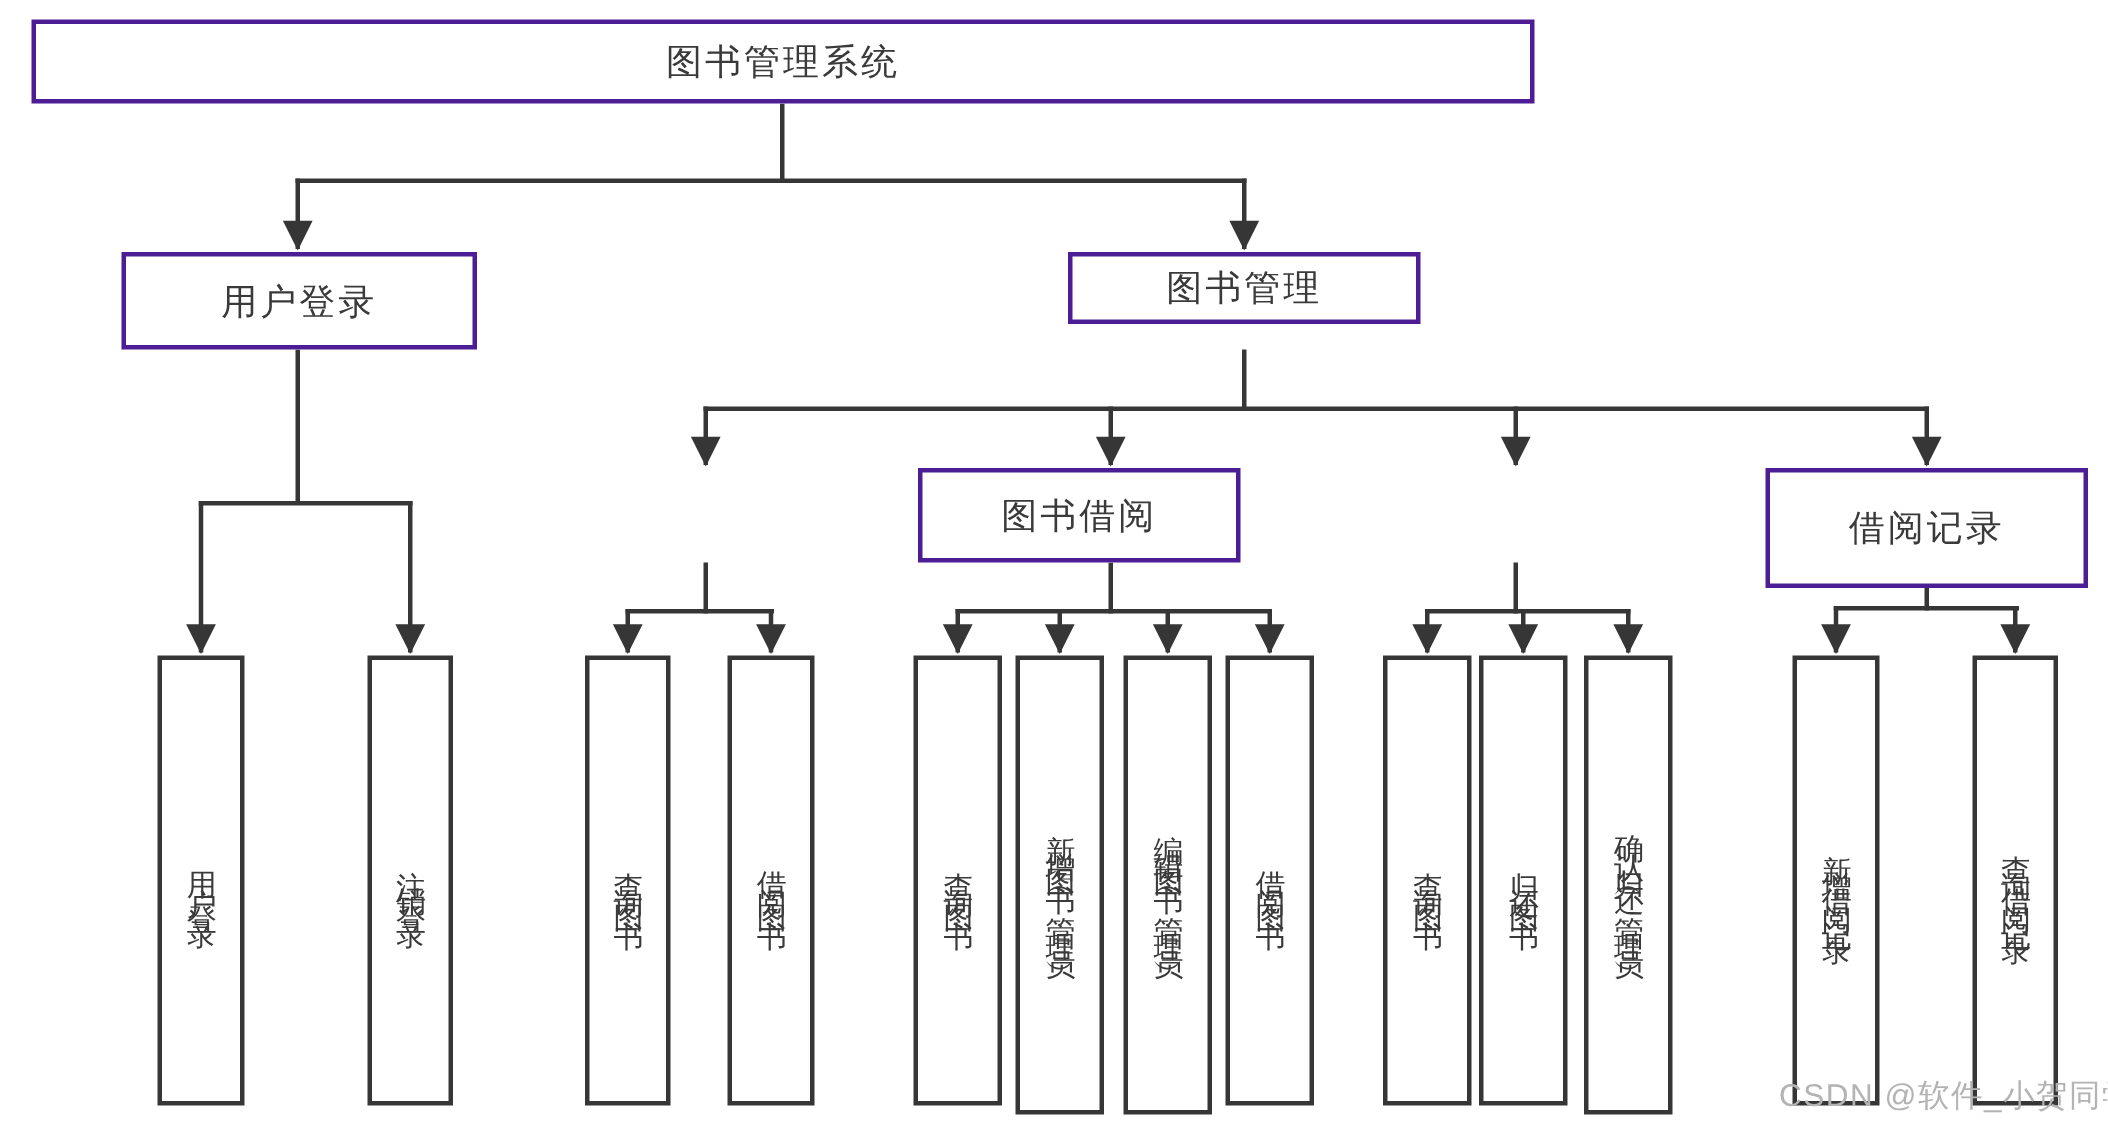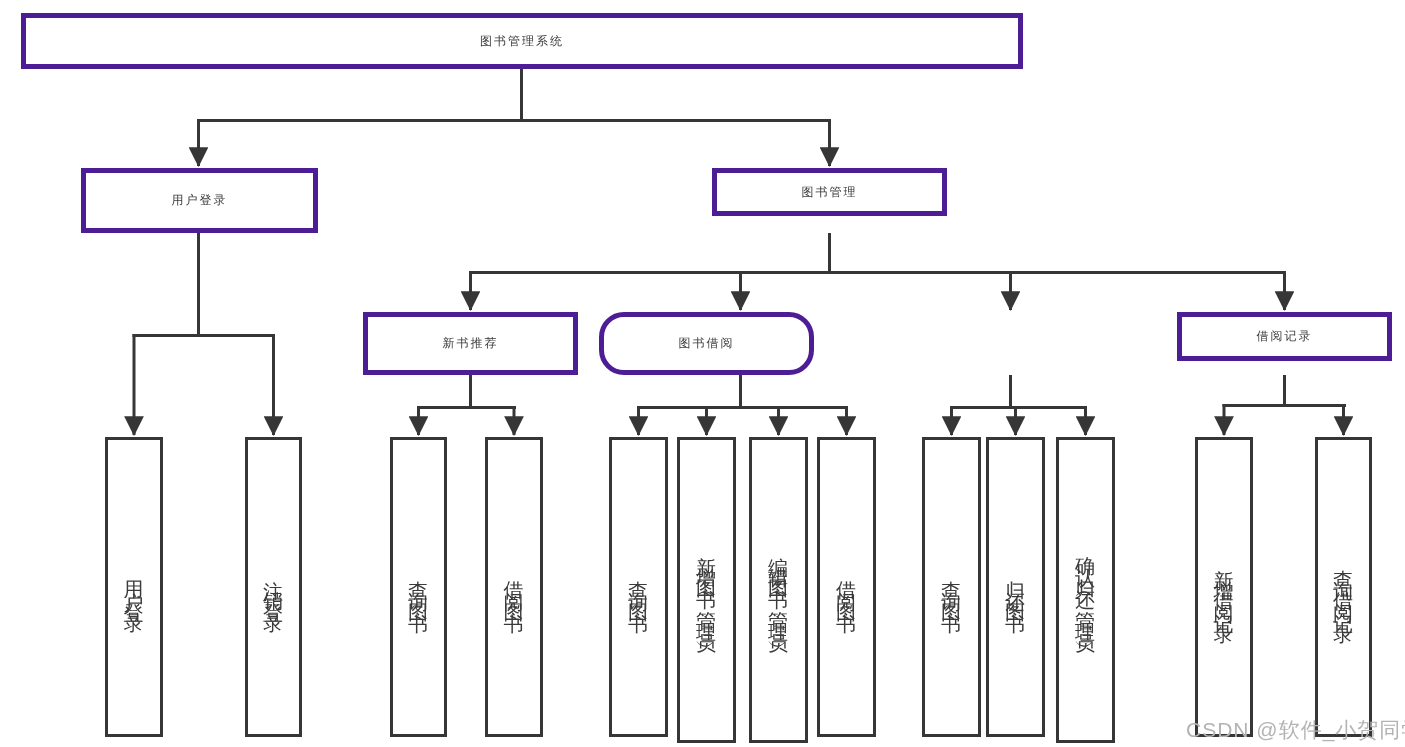--- a/index.html
+++ b/index.html
@@ -15,25 +15,25 @@
   #connectors {
     position: absolute;
     left: 0; top: 0;
     width: 1405px; height: 747px;
     z-index: 1;
   }
   .hbox {
     position: absolute;
     z-index: 2;
     background: #ffffff;
-    border: 5px solid #4c1d95;
+    border: 3px solid #4c1d95;
     display: flex;
     align-items: center;
     justify-content: center;
-    font-size: 12px;
+    font-size: 24px;
     letter-spacing: 2px;
     color: #3a3a3a;
     white-space: nowrap;
   }
   .vbox {
     position: absolute;
     z-index: 2;
     top: 437px;
     height: 300px;
     background: #ffffff;
@@ -113,23 +113,22 @@
       <path d="M1224,404 V435" marker-end="url(#arw)"></path>
       <path d="M1343.5,404 V435" marker-end="url(#arw)"></path>
     </g>
   </svg>
 
   <div class="hbox" style="left:21px; top:13px; width:1002px; height:56px;">图书管理系统</div>
 
   <div class="hbox" style="left:81px; top:168px; width:237px; height:65px;">用户登录</div>
   <div class="hbox" style="left:712px; top:168px; width:235px; height:48px;">图书管理</div>
 
-  <div class="hbox" style="left:363px; top:312px; width:215px; height:63px;">新书推荐</div>
-  <div class="hbox" style="left:599px; top:312px; width:215px; height:63px;border-radius:25px;">图书借阅</div>
-  <div class="hbox" style="left:1177px; top:312px; width:215px; height:49px;">借阅记录</div>
+  <div class="hbox" style="left:612px; top:312px; width:215px; height:63px;">图书借阅</div>
+  <div class="hbox" style="left:1177px; top:312px; width:215px; height:80px;">借阅记录</div>
 
   <div class="vbox" style="left:105px; width:58px;">用户登录</div>
   <div class="vbox" style="left:245px; width:57px;">注销登录</div>
 
   <div class="vbox" style="left:390px; width:57px;">查询图书</div>
   <div class="vbox" style="left:485px; width:58px;">借阅图书</div>
 
   <div class="vbox" style="left:609px; width:59px;">查询图书</div>
   <div class="vbox tall" style="left:677px; width:59px;">新增图书（管理员）</div>
   <div class="vbox tall" style="left:749px; width:59px;">编辑图书（管理员）</div>

